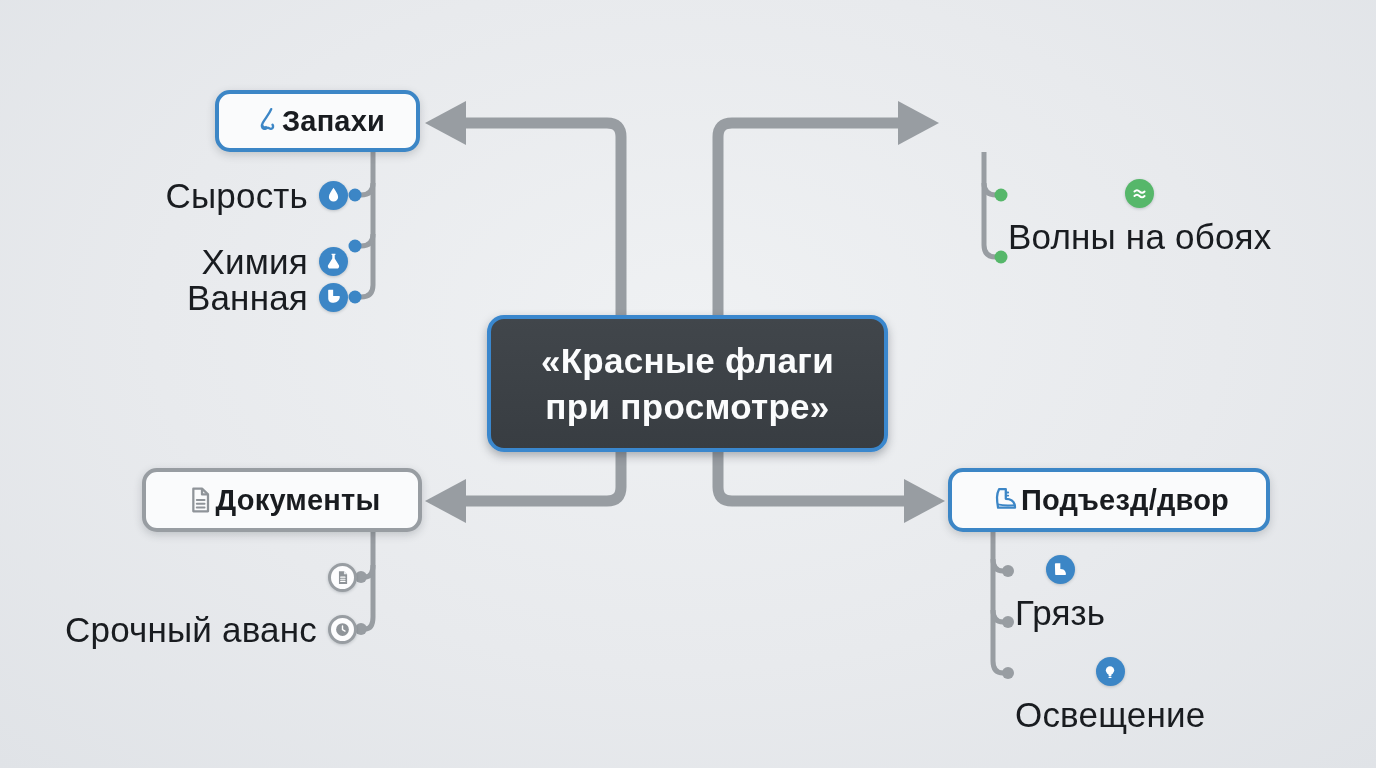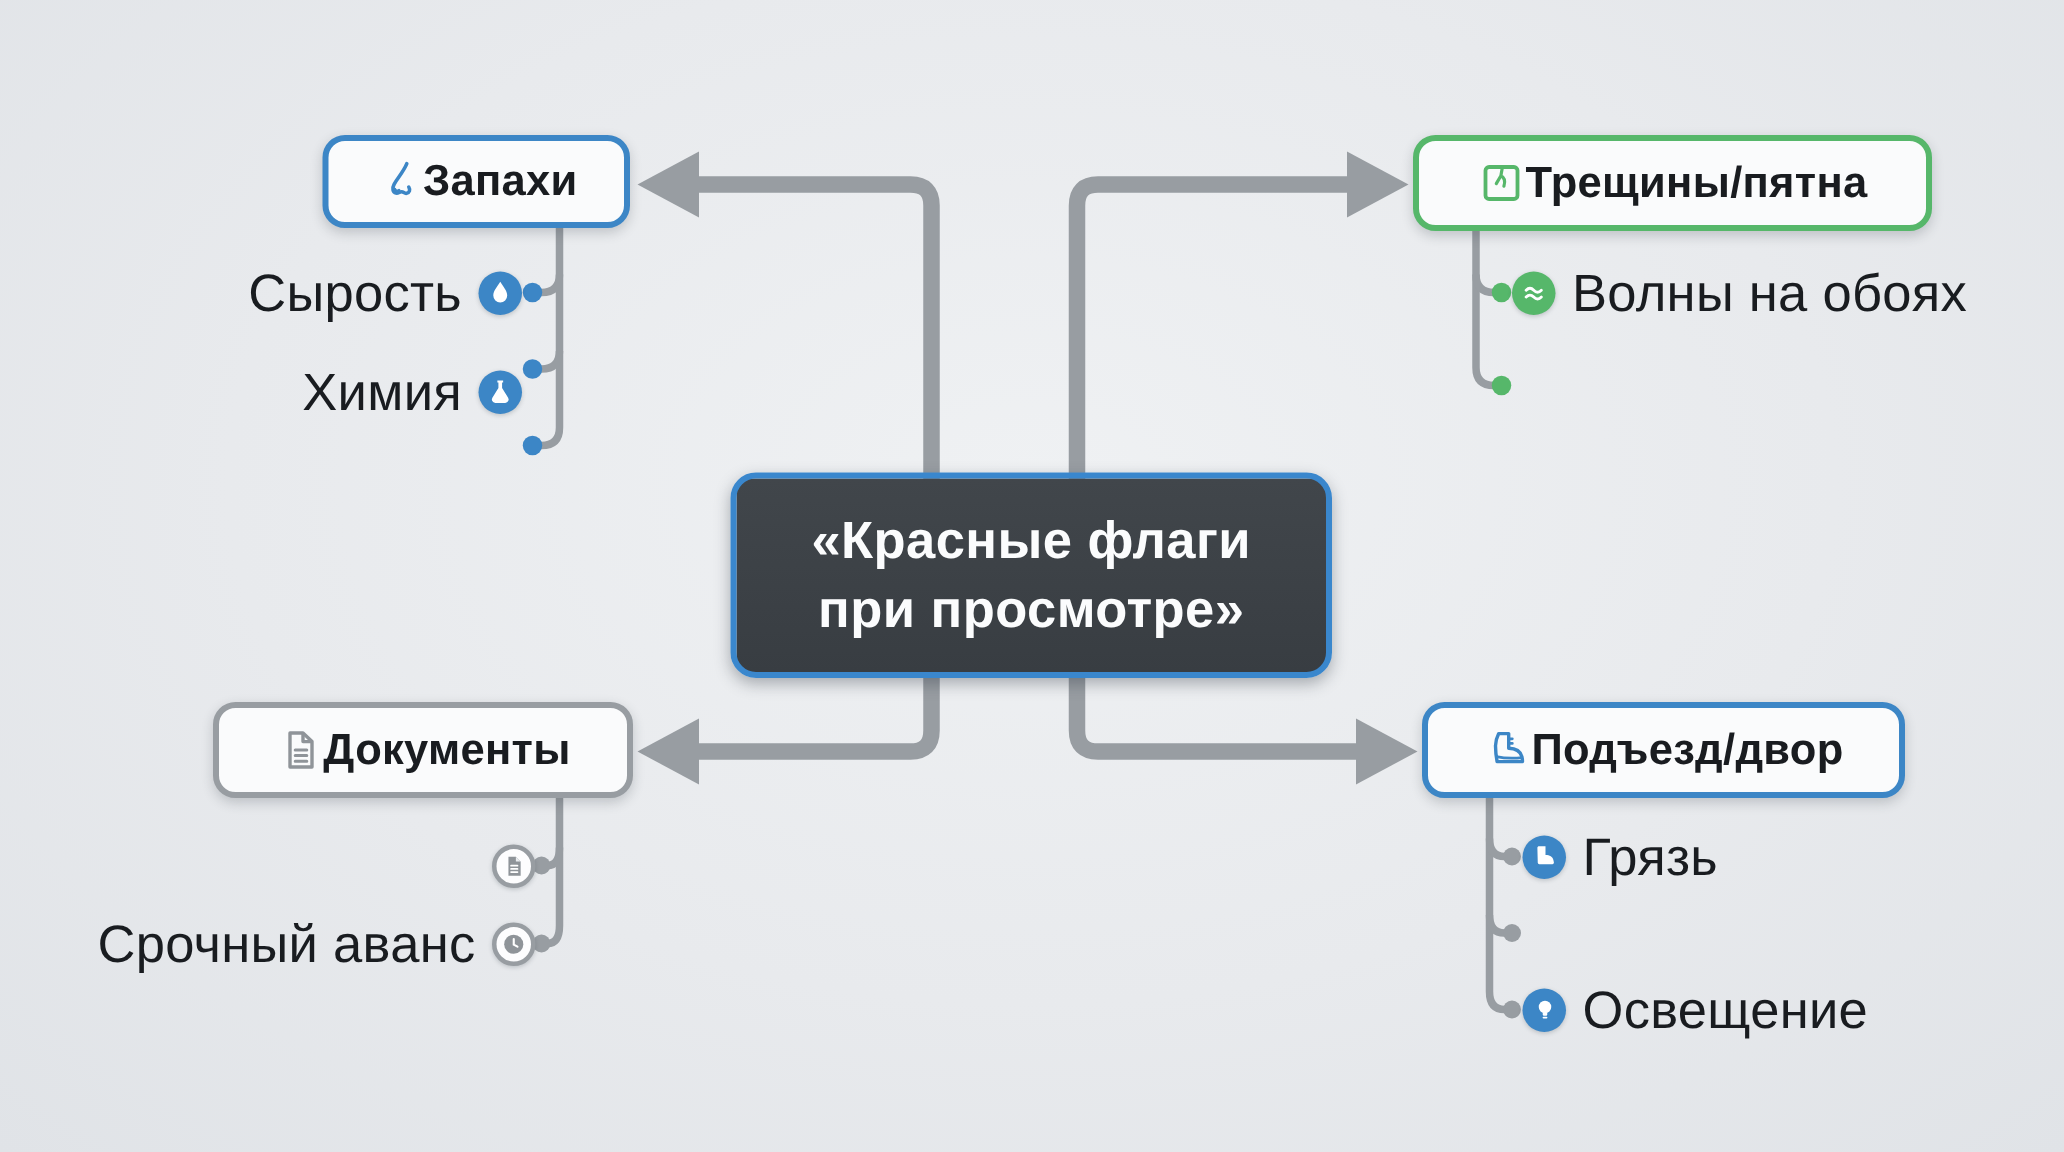--- a/index.html
+++ b/index.html
@@ -34,21 +34,21 @@
     border:4.5px solid #3a87cd;border-radius:17px;
     display:flex;flex-direction:column;align-items:center;justify-content:center;
     box-shadow:0 4px 10px rgba(40,50,60,.35);
     text-align:center;
   }
   .center-node .line{color:#fbfcfd;font-weight:700;font-size:35px;line-height:1.3;letter-spacing:.3px;white-space:nowrap}
 
   .item{position:absolute;display:flex;align-items:center;gap:11px;height:32px}
   .item .ilabel{font-size:35px;letter-spacing:.2px;white-space:nowrap;line-height:1}
   .item.r{flex-direction:row}          
-  .item.l{flex-direction:row}          
+  .item.l{flex-direction:column}          
   .badge{width:29px;height:29px;border-radius:50%;flex:0 0 auto;display:flex;align-items:center;justify-content:center;box-shadow:0 1px 3px rgba(60,70,80,.25)}
   .badge.blue{background:var(--blue)}
   .badge.green{background:var(--green)}
   .badge.ring{background:#fdfdfe;border:3.5px solid var(--gray)}
   .badge svg{display:block}
   .hicon{display:block;flex:0 0 auto}
 </style>
 </head>
 <body>
 
@@ -96,27 +96,20 @@
   </div>
 
   <div class="branch-box b-blue" style="left:215px;top:90px;width:205px;height:62px">
     <svg class="hicon" width="32" height="32" viewBox="0 0 24 24">
       <path d="M15.9 3.1 C14.3 7.1 11.3 10.2 9.6 13.3 c-1.2 2.2-.7 4.1.9 4.5 1.1.3 1.8-.7 2.8-.7 1 0 1.4 1 2.5.8 1.5-.3 1.9-1.8 1.1-3.1" fill="none" stroke="var(--blue)" stroke-width="1.8" stroke-linecap="round" stroke-linejoin="round"></path>
       <path d="M9.9 15.9 c.3.9 1.5 1.1 2.1.5" fill="none" stroke="var(--blue)" stroke-width="1.5" stroke-linecap="round"></path>
     </svg>
     <span class="label">Запахи</span>
   </div>
 
-  <div class="branch-box b-green" style="left:942px;top:90px;width:346px;height:64px">
-    <svg class="hicon" width="32" height="32" viewBox="0 0 24 24">
-      <rect x="4" y="4" width="16" height="16" rx="1.8" fill="none" stroke="var(--green)" stroke-width="1.9"></rect>
-      <path d="M12.4 4.4 L11.7 8.4 L9.4 12.3 M11.7 8.4 C13.5 9.3 13.9 11.4 13.2 13.6" fill="none" stroke="var(--green)" stroke-width="1.6" stroke-linecap="round" stroke-linejoin="round"></path>
-    </svg>
-    <span class="label">Трещины/пятна</span>
-  </div>
 
   <div class="branch-box b-blue" style="left:948px;top:468px;width:322px;height:64px">
     <svg class="hicon" width="32" height="32" viewBox="0 0 24 24">
       <path d="M7.6 3.8 h5 v7.3 c3.6.1 5.9 1.6 6.6 4.2 .2.8.3 1.6.3 2.5 H6.8 c-.5-2.6-.8-5.2-.8-7.9 0-2 .6-4.1 1.6-6.1 z" fill="none" stroke="var(--blue)" stroke-width="1.7" stroke-linejoin="round"></path>
       <path d="M6.4 15.3 c4.2.9 9.2.9 13 .5" fill="none" stroke="var(--blue)" stroke-width="1.4"></path>
       <path d="M12.6 6.4 h1.8 M12.6 8.7 h1.8" fill="none" stroke="var(--blue)" stroke-width="1.4" stroke-linecap="round"></path>
     </svg>
     <span class="label">Подъезд/двор</span>
   </div>
 
@@ -138,20 +131,28 @@
     </span>
   </div>
   <div class="item r" style="top:245px;right:1028px">
     <span class="ilabel">Химия</span>
     <span class="badge blue">
       <svg width="21" height="21" viewBox="0 0 24 24">
           <path d="M9.8 3 h4.4 v1.6 h-.8 v4.1 l4.6 7.4 a2.6 2.6 0 0 1 -2.2 4 H8.2 a2.6 2.6 0 0 1 -2.2 -4 l4.6 -7.4 V4.6 h-.8 Z" fill="#fff"></path>
         </svg>
     </span>
   </div>
+  <div class="item r" style="top:281px;right:1028px">
+    <span class="ilabel">Ванная</span>
+    <span class="badge blue">
+      <svg width="21" height="21" viewBox="0 0 24 24">
+          <path d="M7 3.2 h4.6 v7.2 h6.6 c.6 0 1.1.5 1 1.1 -.3 3.7-3.2 6.5-7 6.5 h-1.4 c-2.5 0-4.6-1.9-4.8-4.4 L5.9 4.3 c-.1-.6.4-1.1 1.1-1.1 z" fill="#fff"></path>
+        </svg>
+    </span>
+  </div>
 
   <div class="item l" style="top:179px;left:1008px">
     <span class="badge green">
       <svg width="21" height="21" viewBox="0 0 24 24">
         <path d="M6.2 9.7 q2.9 -3 5.8 0 t5.8 0" fill="none" stroke="#fff" stroke-width="2.2" stroke-linecap="round"></path>
         <path d="M6.2 14.9 q2.9 -3 5.8 0 t5.8 0" fill="none" stroke="#fff" stroke-width="2.2" stroke-linecap="round"></path>
       </svg>
     </span>
     <span class="ilabel">Волны на обоях</span>
   </div>

